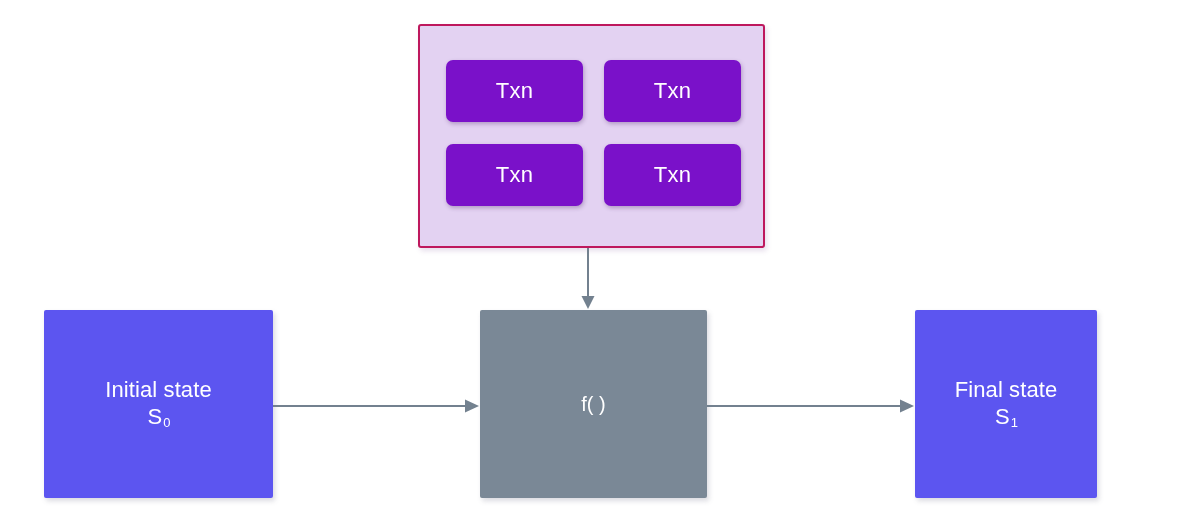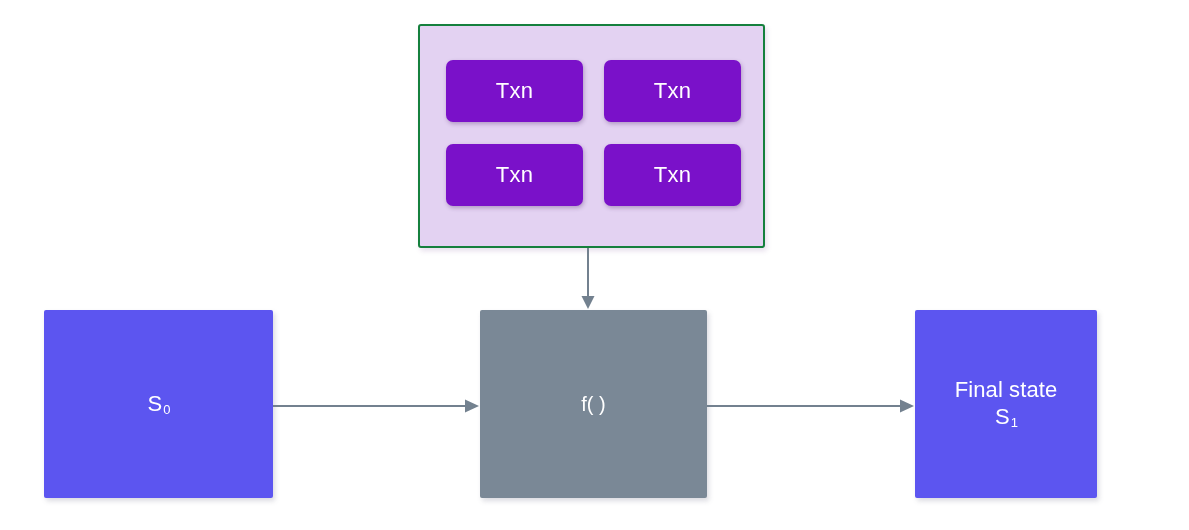--- a/index.html
+++ b/index.html
@@ -21,21 +21,21 @@
 
   
   .txn-pool {
     position: absolute;
     left: 418px;
     top: 24px;
     width: 347px;
     height: 224px;
     box-sizing: border-box;
     background: #e3d2f2;
-    border: 2px solid #15803d;
+    border: 2px solid #be185d;
     border-radius: 3px;
     box-shadow: 2px 3px 5px rgba(120, 80, 150, 0.18);
   }
   .txn-grid {
     position: absolute;
     left: 26px;
     top: 34px;
     width: 296px;
     display: flex;
     flex-wrap: wrap;
@@ -154,20 +154,21 @@
 
     </div>
   </div>
 
   <svg class="arrow-svg arrow-v" width="26" height="62" viewBox="0 0 26 62">
     <line class="arrow-line" x1="13" y1="0" x2="13" y2="52"></line>
     <polygon class="arrow-head" points="13,61 6.5,48 19.5,48"></polygon>
   </svg>
 
   <div class="node node-initial">
+    <span class="node-title">Initial state</span>
     <span class="node-sub">
       <span>S</span><sub>0</sub>
     </span>
   </div>
 
   <svg class="arrow-svg arrow-h-left" width="207" height="28" viewBox="0 0 207 28">
     <line class="arrow-line" x1="0" y1="14" x2="196" y2="14"></line>
     <polygon class="arrow-head" points="206,14 192,7.5 192,20.5"></polygon>
   </svg>
 

